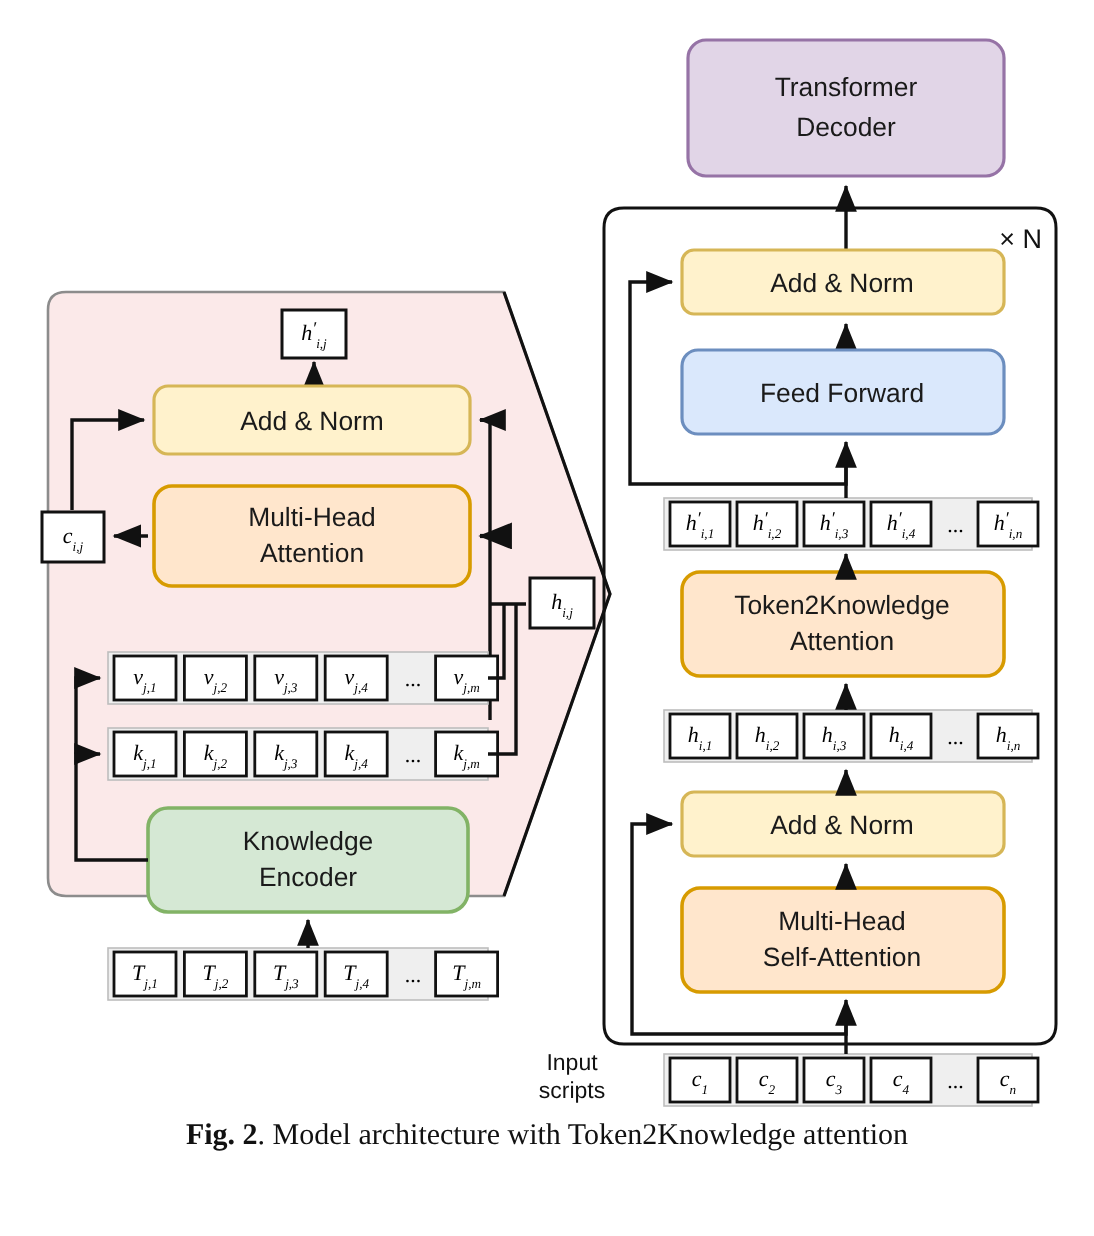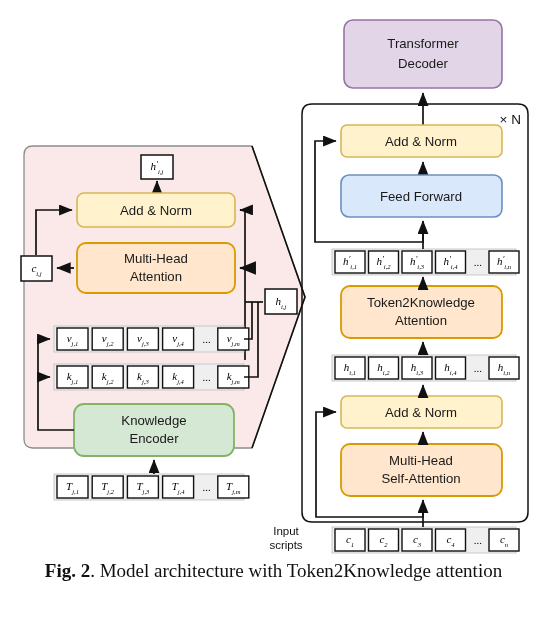--- a/index.html
+++ b/index.html
@@ -1,19 +1,19 @@
 <!DOCTYPE html>
 <html><head>
 <meta charset="utf-8">
 <style>
   html,body{margin:0;padding:0;background:#ffffff;}
   body{width:547px;height:618px;position:relative;font-family:"Liberation Sans",sans-serif;overflow:hidden;}
   #fig{position:absolute;left:0;top:0;width:547px;height:618px;}
   .cap{position:absolute;left:0;top:560px;width:547px;text-align:center;
-       font-family:"Liberation Serif",serif;font-size:19px;color:#111;}
+       font-family:"Liberation Serif",serif;font-size:15px;color:#111;}
   .cap b{font-weight:bold;}
   svg{position:absolute;left:0;top:0;}
   .blk{font-family:"Liberation Sans",sans-serif;font-size:13.2px;fill:#1a1a1a;text-anchor:middle;}
   .tok{font-family:"Liberation Serif",serif;font-style:italic;font-size:11px;fill:#000;text-anchor:middle;}
   .lbl{font-family:"Liberation Sans",sans-serif;font-size:11.5px;fill:#111;}
   .xn{font-family:"Liberation Sans",sans-serif;font-size:13.5px;fill:#111;}
 </style>
 </head>
 <body>
 

